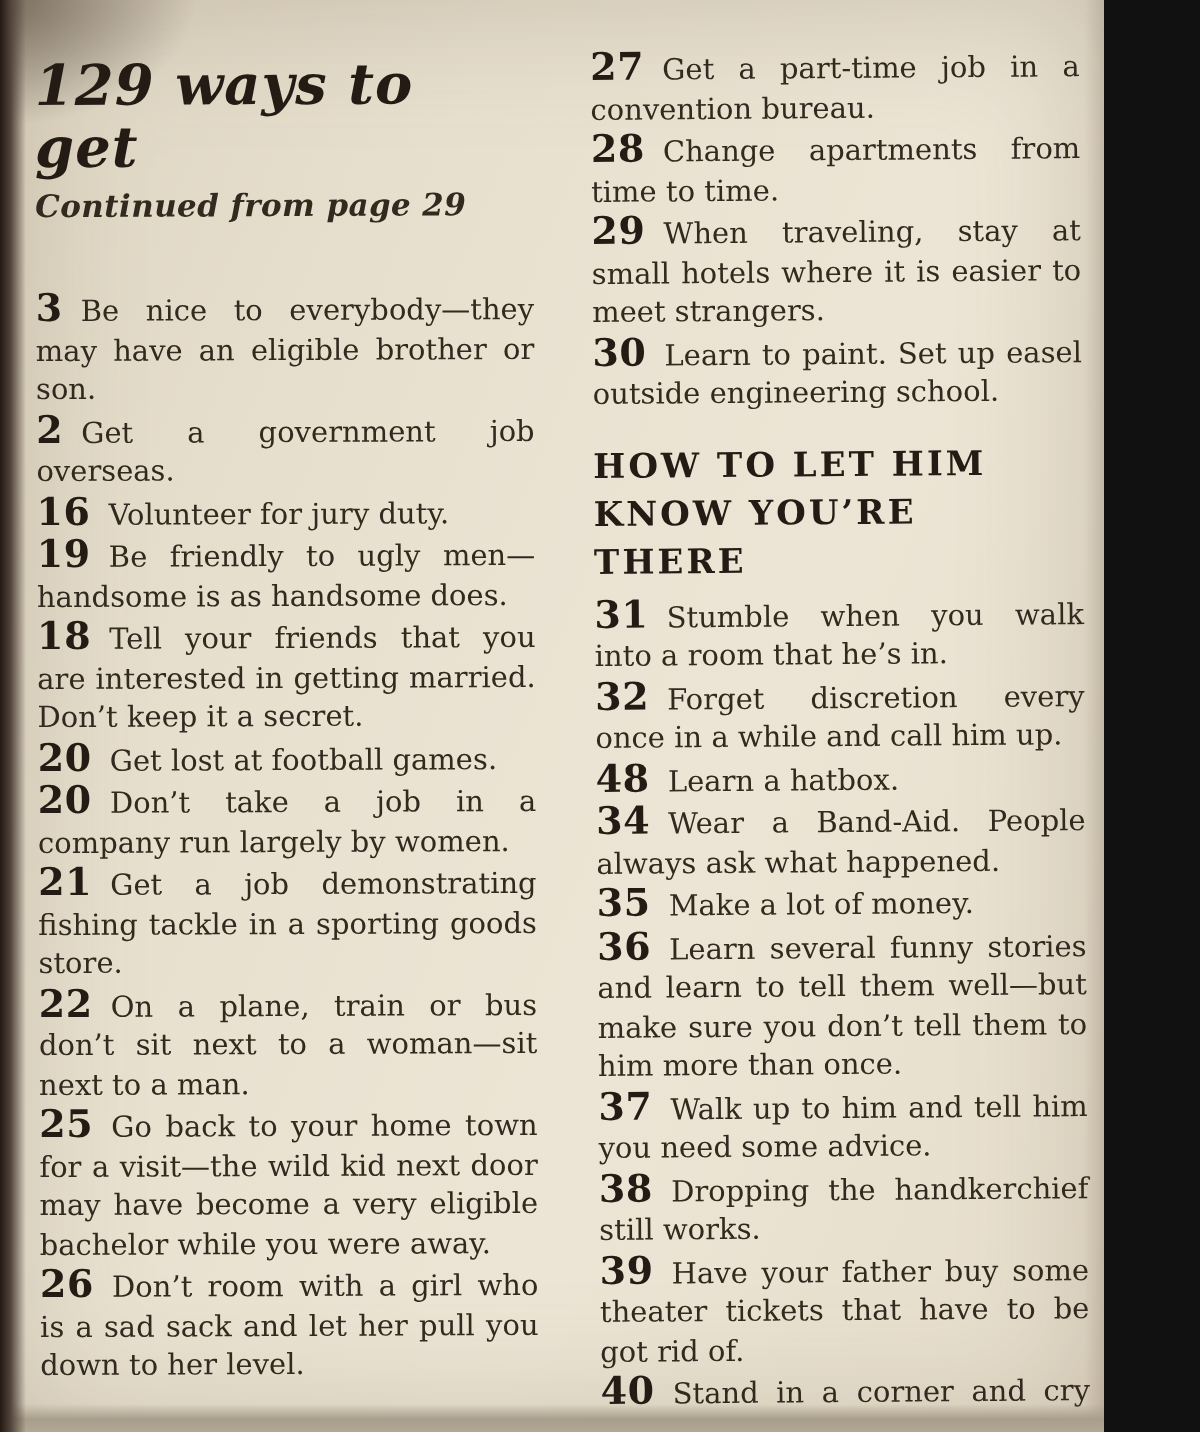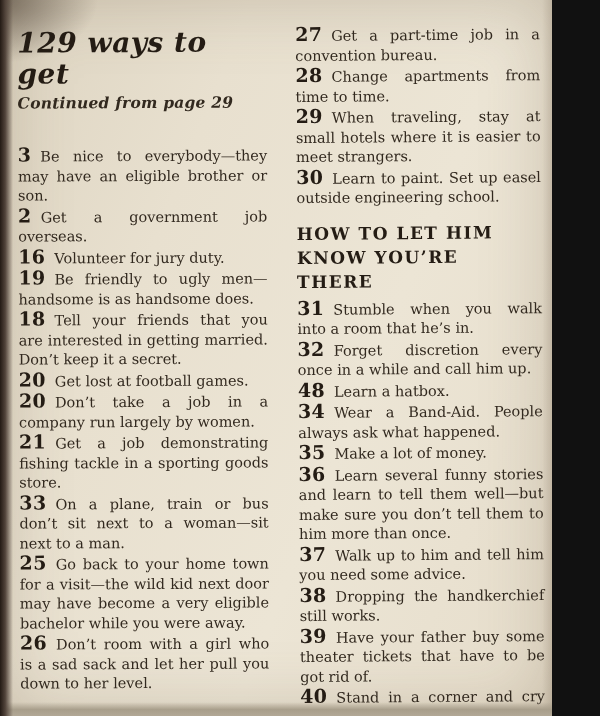--- a/index.html
+++ b/index.html
@@ -92,21 +92,21 @@
           <p class="item"><b class="num">19</b><span>Be friendly to ugly men—handsome is as handsome does.</span></p>
 
           <p class="item"><b class="num">18</b><span>Tell your friends that you are interested in getting married. Don’t keep it a secret.</span></p>
 
           <p class="item"><b class="num">20</b><span>Get lost at football games.</span></p>
 
           <p class="item"><b class="num">20</b><span>Don’t take a job in a company run largely by women.</span></p>
 
           <p class="item"><b class="num">21</b><span>Get a job demonstrating fishing tackle in a sporting goods store.</span></p>
 
-          <p class="item"><b class="num">33</b><span>On a plane, train or bus don’t sit next to a woman—sit next to a man.</span></p>
+          <p class="item"><b class="num">22</b><span>On a plane, train or bus don’t sit next to a woman—sit next to a man.</span></p>
 
 
 
           <p class="item"><b class="num">25</b><span>Go back to your home town for a visit—the wild kid next door may have become a very eligible bachelor while you were away.</span></p>
 
           <p class="item"><b class="num">26</b><span>Don’t room with a girl who is a sad sack and let her pull you down to her level.</span></p>
         </div>
     </div>
 
     <div class="col-right">

